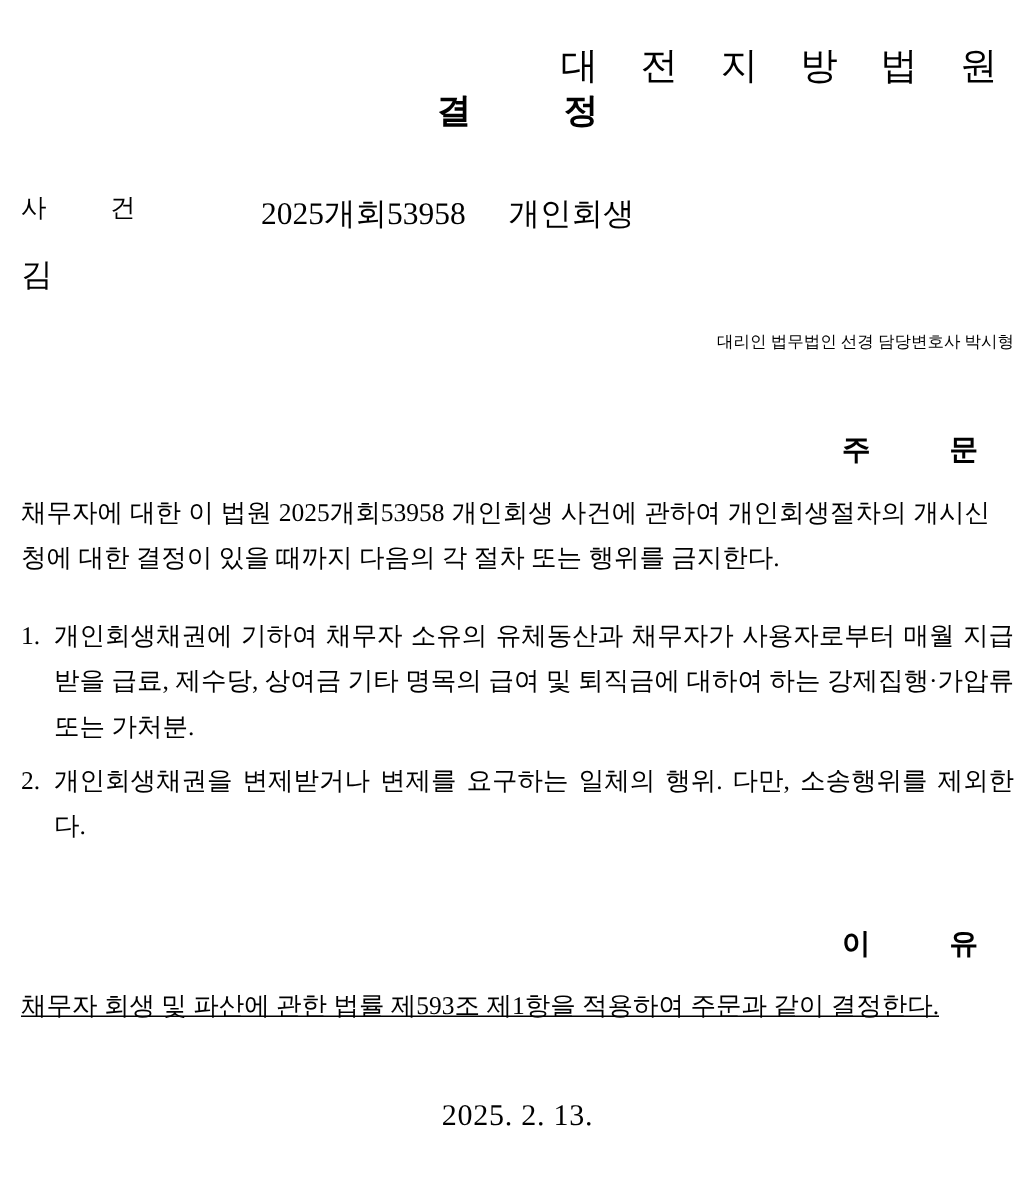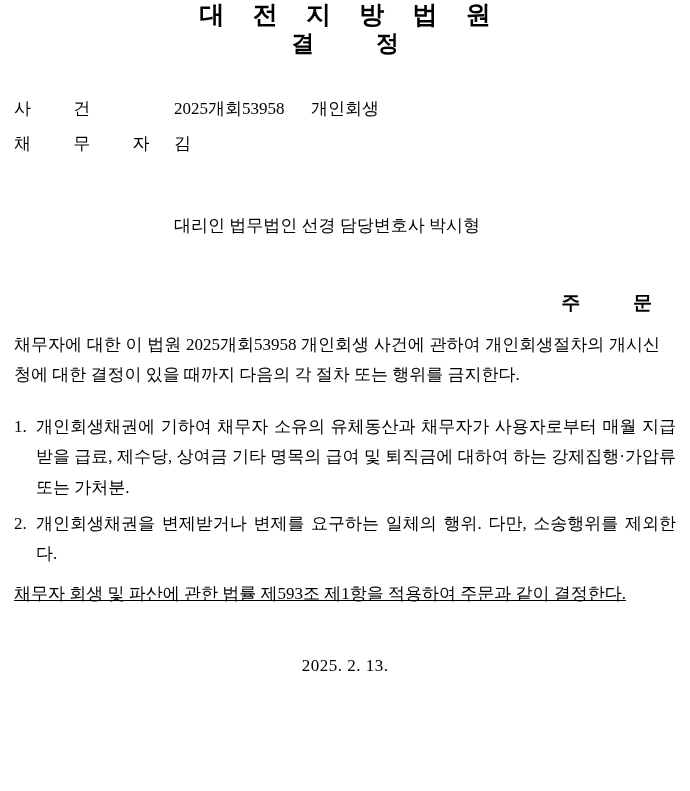--- a/index.html
+++ b/index.html
@@ -18,24 +18,25 @@
   .page {
     width: 690px;
     height: 791px;
     box-sizing: border-box;
     padding: 0 14px;
     position: relative;
   }
 
   
   .court-title {
-    text-align: center;
+    text-align: right;
     font-size: 25px;
-    font-weight: bold;
+    font-weight: normal;
     letter-spacing: 11px;
+    margin-top: 30px;
     padding-left: 11px;
     line-height: 1.2;
   }
   .doc-kind {
     text-align: center;
     font-size: 23px;
     font-weight: bold;
     letter-spacing: 28px;
     padding-left: 28px;
     line-height: 1.2;
@@ -55,32 +56,33 @@
   .info-label {
     width: 160px;
     flex: 0 0 160px;
     letter-spacing: 19px;
     font-size: 17px;
   }
   .info-label.w3 {
     letter-spacing: 19px;
   }
   .info-value {
-    font-size: 17px;
+    font-size: 21px;
   }
   .info-value .gap {
     display: inline-block;
     width: 18px;
   }
 
   .attorney-line {
-    margin-top: 56px;
+    margin-top: 20px;
     margin-left: 160px;
-    font-size: 17px;
+    font-size: 11px;
     line-height: 1.55;
+    text-align: right;
   }
 
   
   .section-head {
     text-align: right;
     font-size: 19px;
     font-weight: bold;
     letter-spacing: 24px;
     padding-left: 24px;
     margin-top: 50px;
@@ -113,21 +115,21 @@
     top: 0;
   }
 
   .reason-para {
     margin-top: 10px;
     text-decoration: underline;
   }
 
   .date-line {
     text-align: center;
-    font-size: 17px;
+    font-size: 20px;
     margin-top: 46px;
     letter-spacing: 0.5px;
   }
 </style>
 </head>
 <body>
 
 <div class="page">
 
   <div class="court-title">대 전 지 방 법 원</div>
@@ -138,21 +140,20 @@
     <div class="info-row">
       <div class="info-label">사    건</div>
       <div class="info-value">
         <span>2025개회53958</span>
         <span class="gap"></span>
         <span>개인회생</span>
       </div>
     </div>
 
     <div class="info-row">
-      <div class="info-label w3">채 무 자</div>
       <div class="info-value">김</div>
     </div>
 
   </div>
 
   <div class="attorney-line">대리인 법무법인 선경 담당변호사 박시형</div>
 
   <div class="section-head">주       문</div>
 
   <p class="para">채무자에 대한 이 법원 2025개회53958 개인회생 사건에 관하여 개인회생절차의 개시신청에 대한 결정이 있을 때까지 다음의 각 절차 또는 행위를 금지한다.</p>
@@ -161,18 +162,19 @@
     <li>
       <span class="num">1.</span>
       <span>개인회생채권에 기하여 채무자 소유의 유체동산과 채무자가 사용자로부터 매월 지급받을 급료, 제수당, 상여금 기타 명목의 급여 및 퇴직금에 대하여 하는 강제집행·가압류 또는 가처분.</span>
     </li>
     <li>
       <span class="num">2.</span>
       <span>개인회생채권을 변제받거나 변제를 요구하는 일체의 행위. 다만, 소송행위를 제외한다.</span>
     </li>
   </ol>
 
+  <div class="section-head">이       유</div>
 
   <p class="para reason-para">채무자 회생 및 파산에 관한 법률 제593조 제1항을 적용하여 주문과 같이 결정한다.</p>
 
   <div class="date-line">2025. 2. 13.</div>
 
 </div>
 
 </body></html>

